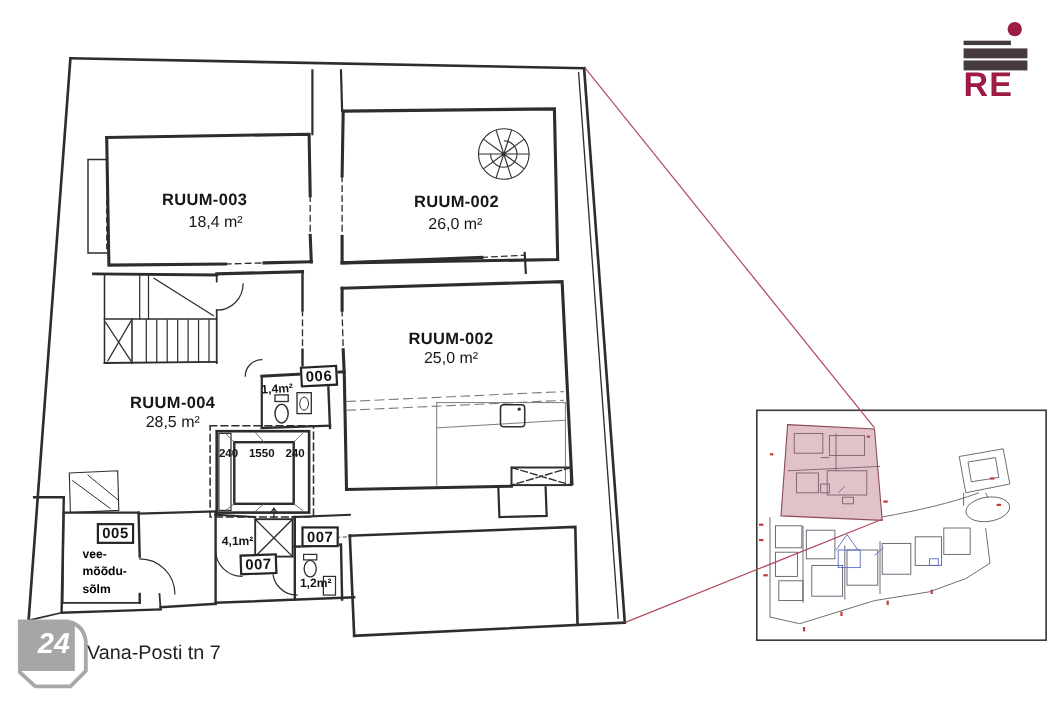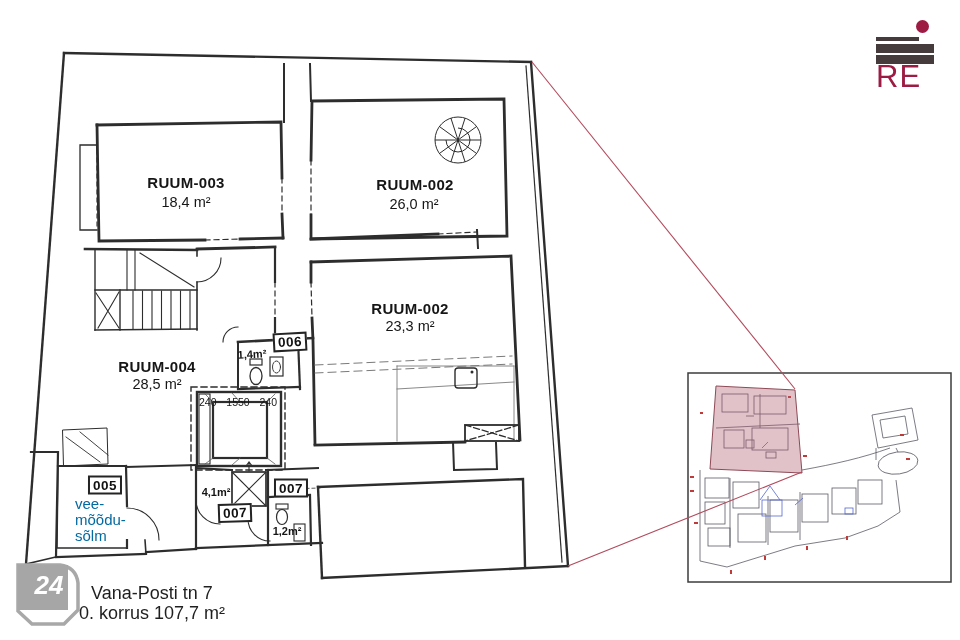--- a/index.html
+++ b/index.html
@@ -10,36 +10,36 @@
   .stage svg{position:absolute;left:0;top:0;}
   .lbl{position:absolute;transform:translate(-50%,-50%);white-space:nowrap;text-align:center;color:#161616;}
   .room-id{font-size:15px;font-weight:700;letter-spacing:.3px;}
   .room-area{font-size:14.5px;font-weight:400;}
   .numbox{
     position:absolute;transform:translate(-50%,-50%);
     border:2.2px solid #242424;background:#fff;color:#111;
     font-size:13.5px;font-weight:700;line-height:15px;padding:0 3px;letter-spacing:.5px;
   }
   .tinyarea{position:absolute;transform:translate(-50%,-50%);font-size:11px;font-weight:700;color:#151515;white-space:nowrap;}
-  .r005text{position:absolute;font-size:15px;font-weight:400;line-height:16px;color:#0369a1;}
-  .liftdims{position:absolute;left:199px;top:396px;width:78px;display:flex;justify-content:space-between;
-    font-size:10.5px;font-weight:400;color:#151515;}
+  .r005text{position:absolute;font-size:11px;font-weight:700;line-height:16px;color:#000000;}
+  .liftdims{position:absolute;left:199px;top:406px;width:78px;display:flex;justify-content:space-between;
+    font-size:10.5px;font-weight:700;color:#151515;}
   
   .logo{position:absolute;left:876px;top:20px;width:62px;height:76px;}
   .logo .dot{position:absolute;left:40px;top:0;width:13px;height:13px;border-radius:50%;background:#9c1c44;}
   .logo .bar-thin{position:absolute;left:0;top:17px;width:43px;height:4px;background:#453a3c;}
   .logo .bar1{position:absolute;left:0;top:24px;width:58px;height:9px;background:#453a3c;}
   .logo .bar2{position:absolute;left:0;top:35px;width:58px;height:9px;background:#453a3c;}
-  .logo .re{position:absolute;left:0;top:42px;font-size:31px;line-height:30px;font-weight:400;
+  .logo .re{position:absolute;left:0;top:42px;font-size:31px;line-height:30px;font-weight:700;
     color:#9c1c44;letter-spacing:1px;}
   
   .badge{position:absolute;left:12px;top:558px;width:74px;height:78px;}
   .badge-num{position:absolute;left:26px;top:570px;width:46px;text-align:center;
     font-size:26px;font-weight:700;color:#ffffff;font-style:italic;}
-  .addr{position:absolute;left:79px;top:583px;font-size:18px;color:#1f1f1f;padding-left:12px;}
+  .addr{position:absolute;left:79px;top:583px;font-size:18px;color:#1f1f1f;}
   .floorline{position:absolute;left:79px;top:603px;font-size:18px;color:#1f1f1f;}
 </style>
 </head>
 <body>
 
 <div class="stage">
 
   <svg width="960" height="640" viewBox="0 0 960 640">
 
     <g stroke="#2d2d2d" fill="none" stroke-linecap="square">
@@ -232,30 +232,30 @@
       <polygon points="716,386 795,390 802,473 710,469" fill="rgba(176,95,114,0.38)" stroke="#8d4a56" stroke-width="1"></polygon>
     </g>
 
     <g stroke="#b24a5c" stroke-width="1.1" fill="none">
       <path d="M532,62 L795,389"></path>
       <path d="M568,566 L802,472"></path>
     </g>
   </svg>
 
   <div class="lbl room-id" style="left:186px;top:182px">RUUM-003</div>
-  <div class="lbl room-area" style="left:186px;top:202px">18,4 m²</div>
+  <div class="lbl room-area" style="left:196px;top:202px">18,4 m²</div>
 
   <div class="lbl room-id" style="left:415px;top:184px">RUUM-002</div>
   <div class="lbl room-area" style="left:414px;top:204px">26,0 m²</div>
 
   <div class="lbl room-id" style="left:157px;top:366px">RUUM-004</div>
   <div class="lbl room-area" style="left:157px;top:384px">28,5 m²</div>
 
   <div class="lbl room-id" style="left:410px;top:308px">RUUM-002</div>
-  <div class="lbl room-area" style="left:410px;top:326px">23,3 m²</div>
+  <div class="lbl room-area" style="left:410px;top:326px">25,0 m²</div>
 
   <div class="numbox" style="left:105px;top:485px">005</div>
   <div class="numbox" style="left:290px;top:342px;transform:translate(-50%,-50%) rotate(-3deg)">006</div>
   <div class="numbox" style="left:235px;top:513px;transform:translate(-50%,-50%) rotate(-2deg)">007</div>
   <div class="numbox" style="left:291px;top:488px">007</div>
 
   <div class="tinyarea" style="left:252px;top:354px;transform:translate(-50%,-50%) rotate(-3deg)">1,4m²</div>
   <div class="tinyarea" style="left:216px;top:492px">4,1m²</div>
   <div class="tinyarea" style="left:287px;top:531px">1,2m²</div>
 
@@ -280,15 +280,14 @@
   </div>
 
   <div class="badge">
     <svg width="74" height="78" viewBox="0 0 74 78">
       <path d="M6,7 H48 Q64,9 66,25 V52 L52,66 H20 L6,53 Z" fill="#ffffff" stroke="#a8a8a8" stroke-width="3.5"></path>
       <rect x="6" y="7" width="50" height="45" fill="#a6a6a6"></rect>
     </svg>
   </div>
   <div class="badge-num">24</div>
   <div class="addr">Vana-Posti tn 7</div>
-  <div class="floorline">0. korrus 107,7 m²</div>
 
 </div>
 
 </body></html>

